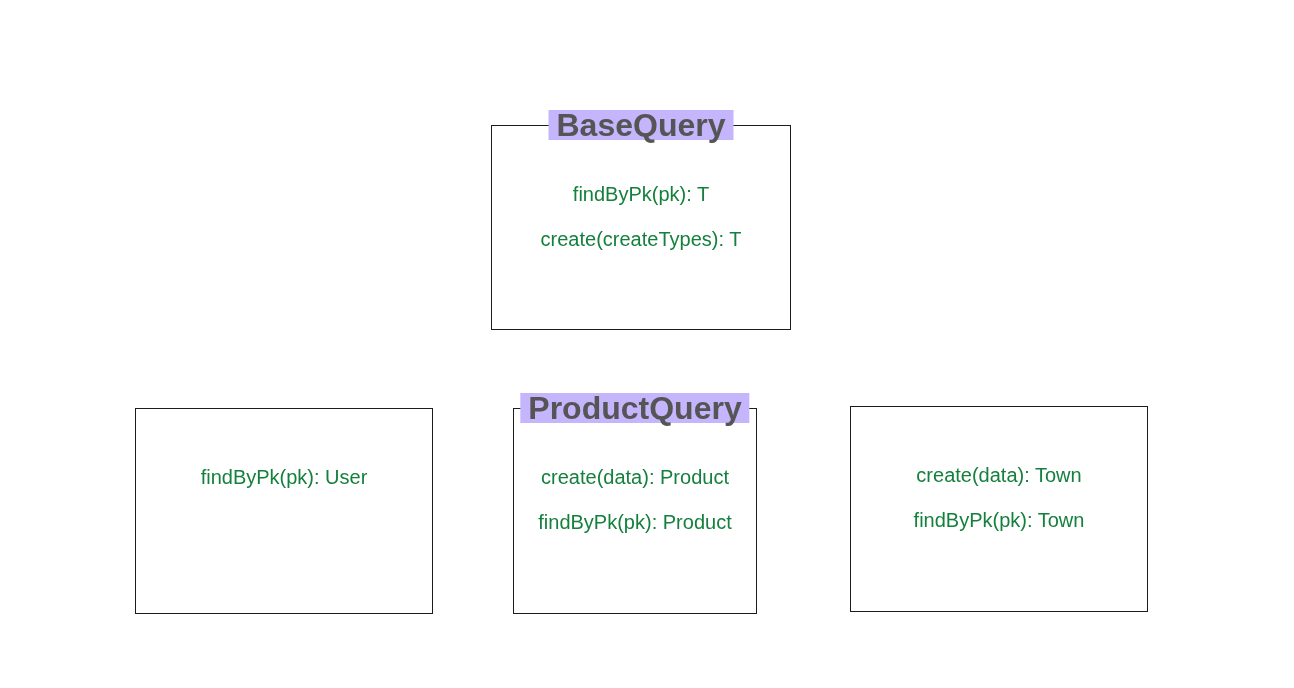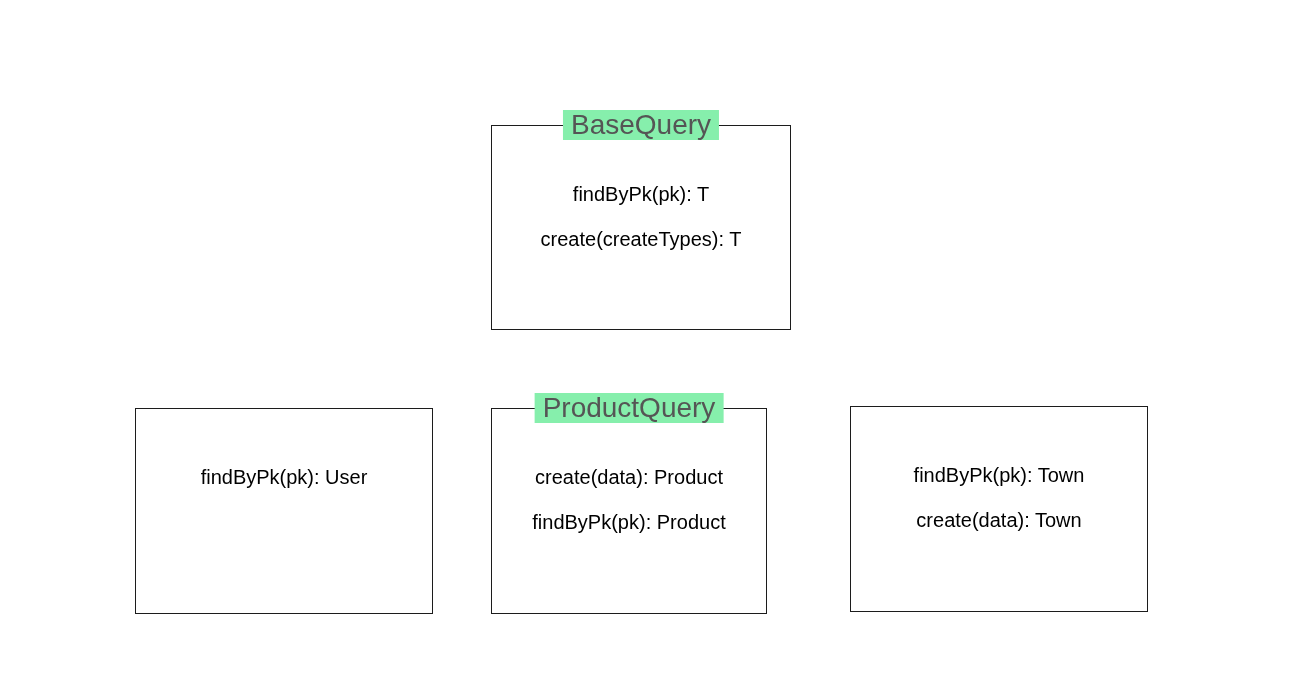--- a/index.html
+++ b/index.html
@@ -20,44 +20,44 @@
     background: #ffffff;
   }
   .class-box {
     position: absolute;
     box-sizing: border-box;
     border: 1px solid #1c1c1c;
     background: #ffffff;
   }
   .box-base    { left: 491px; top: 125px; width: 300px; height: 205px; }
   .box-user    { left: 135px; top: 408px; width: 298px; height: 206px; }
-  .box-product { left: 491px; top: 408px; width: 276px; height: 206px; }
+  .box-product { left: 513px; top: 408px; width: 244px; height: 206px; }
   .box-town    { left: 850px; top: 406px; width: 298px; height: 206px; }
 
   .class-title {
     position: absolute;
     top: -16px;
     left: 50%;
     transform: translateX(-50%);
-    background: #86efac;
+    background: #c4b5fd;
     padding: 0 8px;
-    font-size: 28px;
-    font-weight: normal;
+    font-size: 32px;
+    font-weight: bold;
     line-height: 30px;
     color: #555555;
     white-space: nowrap;
   }
   .methods {
     margin-top: 56px;
     text-align: center;
   }
   .method {
     font-size: 20px;
     line-height: 24px;
-    color: #000000;
+    color: #15803d;
     white-space: nowrap;
   }
   .method + .method {
     margin-top: 21px;
   }
 </style>
 </head>
 <body>
 
 <div class="diagram-canvas">
@@ -79,18 +79,18 @@
   <div class="class-box box-product">
     <span class="class-title">ProductQuery</span>
     <div class="methods">
       <div class="method">create(data): Product</div>
       <div class="method">findByPk(pk): Product</div>
     </div>
   </div>
 
   <div class="class-box box-town">
     <div class="methods">
+      <div class="method">create(data): Town</div>
       <div class="method">findByPk(pk): Town</div>
-      <div class="method">create(data): Town</div>
     </div>
   </div>
 
 </div>
 
 </body></html>

